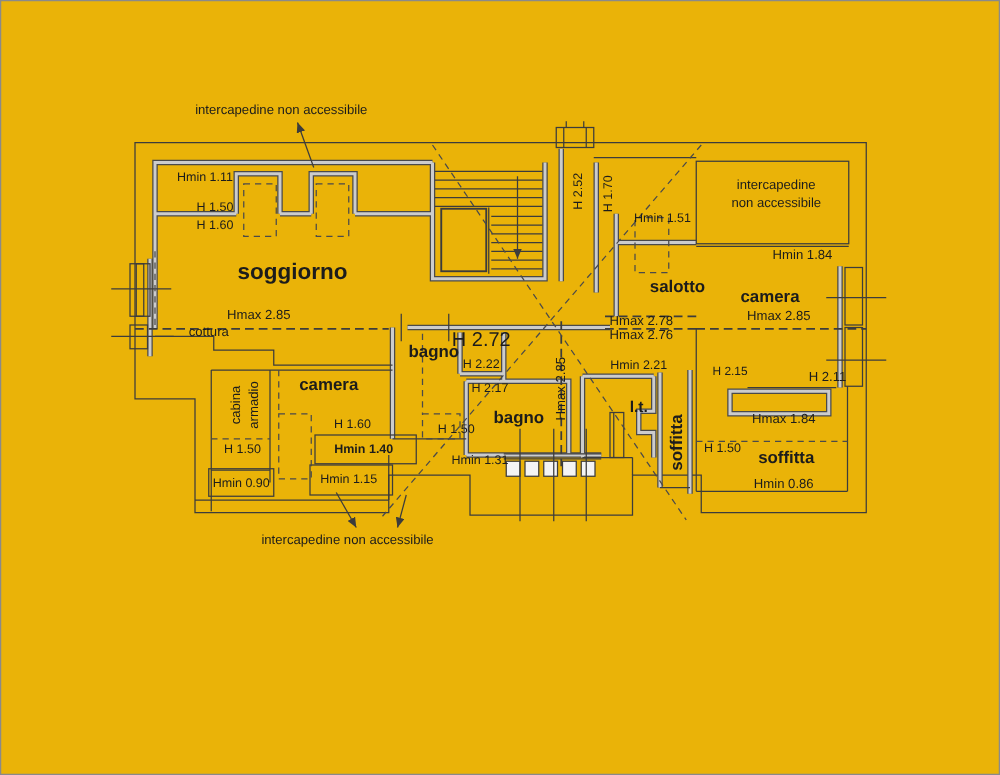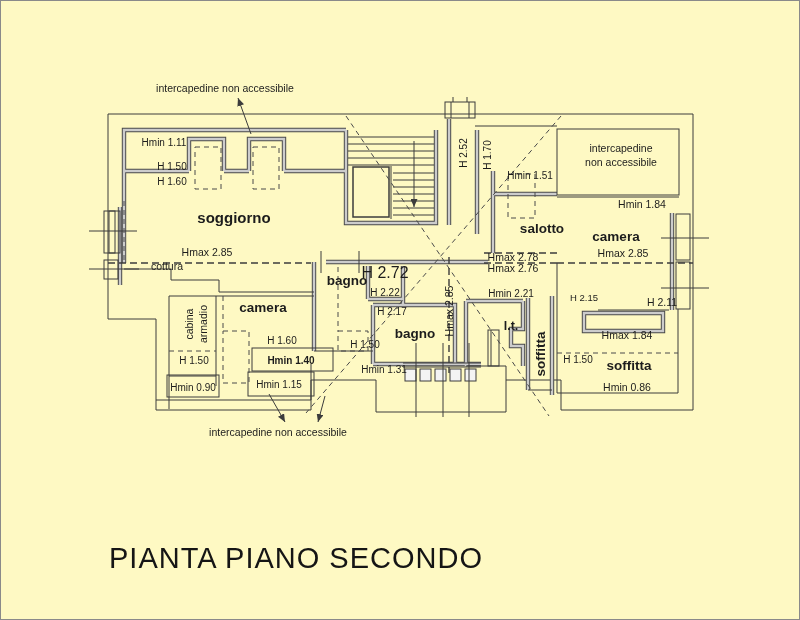--- a/index.html
+++ b/index.html
@@ -1,17 +1,17 @@
 <!DOCTYPE html>
 <html><head>
 <meta charset="utf-8">
 <style>
   html,body{margin:0;padding:0;background:#fff;}
   #root{
-    position:relative;width:798px;height:618px;background:#fef9c3;
+    position:relative;width:798px;height:618px;background:#eab308;
     border:1px solid #8a8a8a;overflow:hidden;
     font-family:"Liberation Sans", sans-serif;
   }
   svg{position:absolute;left:0;top:0;}
   .thin{stroke:#3c3c3c;stroke-width:1;fill:none;}
   .med{stroke:#3c3c3c;stroke-width:1.5;fill:none;}
   .wall{stroke:#4a4a4a;stroke-width:4.4;fill:none;}
   .wall-core{stroke:#cccccc;stroke-width:2.4;fill:none;}
   .dash{stroke:#3c3c3c;stroke-width:1.4;fill:none;stroke-dasharray:7 4;}
   .dash-thin{stroke:#4a4a4a;stroke-width:1;fill:none;stroke-dasharray:5 4;}
@@ -154,21 +154,21 @@
       <path class="thin" d="M268,393 L284,421" marker-end="url(#arr)"></path>
       <path class="thin" d="M324,395 L317,421" marker-end="url(#arr)"></path>
     </g>
   </svg>
 
   <div id="label-layer">
       <span class="plan-label" style="left: 224px; top: 88px; font-size: 10.5px;">intercapedine non accessibile</span>
       <span class="plan-label" style="left: 163px; top: 141px; font-size: 10px;">Hmin 1.11</span>
       <span class="plan-label" style="left: 171px; top: 165px; font-size: 10px;">H 1.50</span>
       <span class="plan-label" style="left: 171px; top: 180px; font-size: 10px;">H 1.60</span>
-      <span class="plan-label bold" style="left: 233px; top: 217px; font-size: 15px;">soggiorno</span>
+      <span class="plan-label bold" style="left: 233px; top: 217px; font-size: 18px;">soggiorno</span>
       <span class="plan-label" style="left: 206px; top: 252px; font-size: 10.5px;">Hmax 2.85</span>
       <span class="plan-label" style="left: 166px; top: 266px; font-size: 10.5px; text-align: right;">cottura</span>
       <span class="plan-label rot" style="left: 462px; top: 152px; font-size: 10px;">H 2.52</span>
       <span class="plan-label rot" style="left: 486px; top: 154px; font-size: 10px;">H 1.70</span>
       <span class="plan-label" style="left: 529px; top: 174px; font-size: 10px;">Hmin 1.51</span>
       <span class="plan-label bold" style="left: 513px; top: 228px; font-size: 13.5px; margin-left: 28px;">salotto</span>
       <span class="plan-label" style="left: 512px; top: 257px; font-size: 10.5px;">Hmax 2.78</span>
       <span class="plan-label" style="left: 512px; top: 268px; font-size: 10.5px;">Hmax 2.76</span>
       <span class="plan-label multi" style="left: 620px; top: 155px; font-size: 10.5px;">intercapedine
 non accessibile</span>
@@ -196,14 +196,13 @@
       <span class="plan-label bold rot" style="left: 540px; top: 353px; font-size: 13.5px;">soffitta</span>
       <span class="plan-label" style="left: 535px; top: 297px; font-size: 9.5px; margin-left: 48px;">H 2.15</span>
       <span class="plan-label" style="left: 645px; top: 302px; font-size: 10.5px; padding-left: 32px;">H 2.11</span>
       <span class="plan-label" style="left: 626px; top: 335px; font-size: 10.5px;">Hmax 1.84</span>
       <span class="plan-label" style="left: 577px; top: 358px; font-size: 10px;">H 1.50</span>
       <span class="plan-label bold" style="left: 628px; top: 365px; font-size: 13.5px;">soffitta</span>
       <span class="plan-label" style="left: 626px; top: 387px; font-size: 10.5px;">Hmin 0.86</span>
       <span class="plan-label" style="left: 277px; top: 432px; font-size: 10.5px;">intercapedine non accessibile</span>
     </div>
 
-  <div class="plan-title">PIANTA PIANO SECONDO</div>
 </div>
 
 </body></html>

